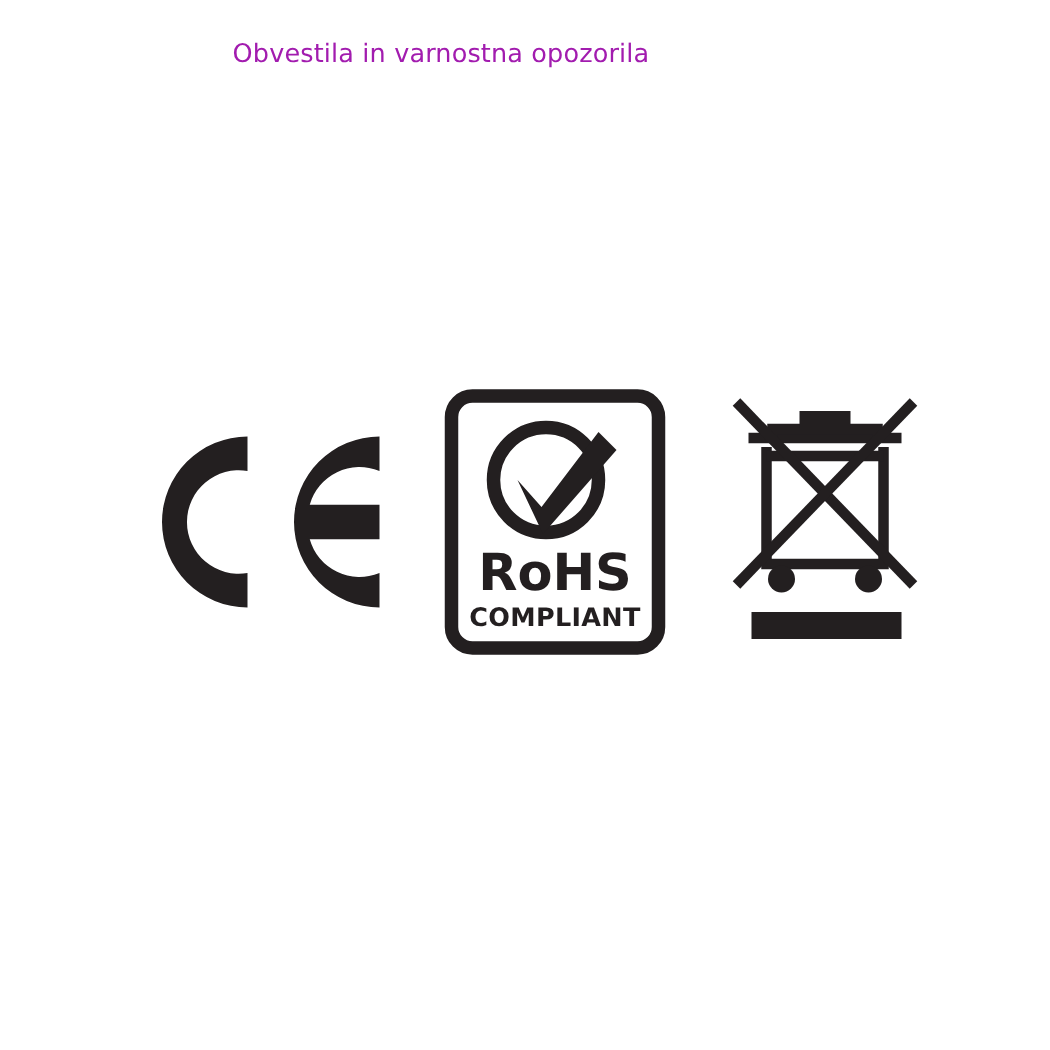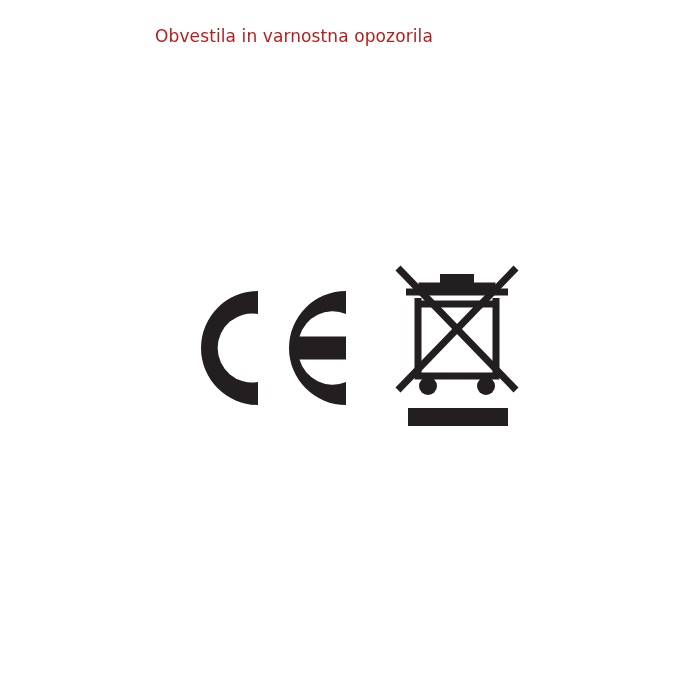--- a/index.html
+++ b/index.html
@@ -20,21 +20,21 @@
     position: relative;
     box-sizing: border-box;
   }
   .page-title {
     position: absolute;
     top: 26px;
     left: 0;
     width: 588px;
     text-align: center;
     font-size: 17px;
-    color: #b91c1c;
+    color: #a21caf;
     font-family: "DejaVu Sans", sans-serif;
     letter-spacing: 0.1px;
   }
   .symbols-row {
     position: absolute;
     top: 258px;
     left: 0;
     width: 700px;
     height: 180px;
     display: flex;
@@ -88,20 +88,34 @@
                  L160 124
                  A34.5 34.5 0 0 1 113.5 101.5
                  L160 101.5
                  L160 78.5
                  L113.5 78.5
                  A34.5 34.5 0 0 1 160 56
                  Z" fill="#231f20"></path>
       </svg>
     </div>
 
+    <div class="symbol rohs-mark">
+      <svg viewBox="0 0 150 180" width="150" height="180" aria-hidden="true">
+
+        <rect x="6" y="6" width="138" height="168" rx="14" ry="14" fill="none" stroke="#231f20" stroke-width="9"></rect>
+
+        <circle cx="69" cy="62" r="35" fill="none" stroke="#231f20" stroke-width="9"></circle>
+
+        <path d="M50 62 L66 80 L104 30 L116 42 L67 98 Z" fill="#231f20"></path>
+
+        <text x="75" y="135" text-anchor="middle" font-family="DejaVu Sans, sans-serif" font-size="34" font-weight="bold" fill="#231f20">RoHS</text>
+
+        <text x="75" y="159" text-anchor="middle" font-family="DejaVu Sans, sans-serif" font-size="17" font-weight="bold" letter-spacing="0.2" fill="#231f20">COMPLIANT</text>
+      </svg>
+    </div>
 
     <div class="symbol weee-mark">
       <svg viewBox="0 0 130 180" width="130" height="180" aria-hidden="true">
         <g fill="none" stroke="#231f20" stroke-width="7">
 
           <path d="M14 34 L116 34"></path>
 
           <path d="M30 34 L30 28 L100 28 L100 34"></path>
 
           <rect x="48" y="16" width="34" height="12" fill="#231f20" stroke="none"></rect>

